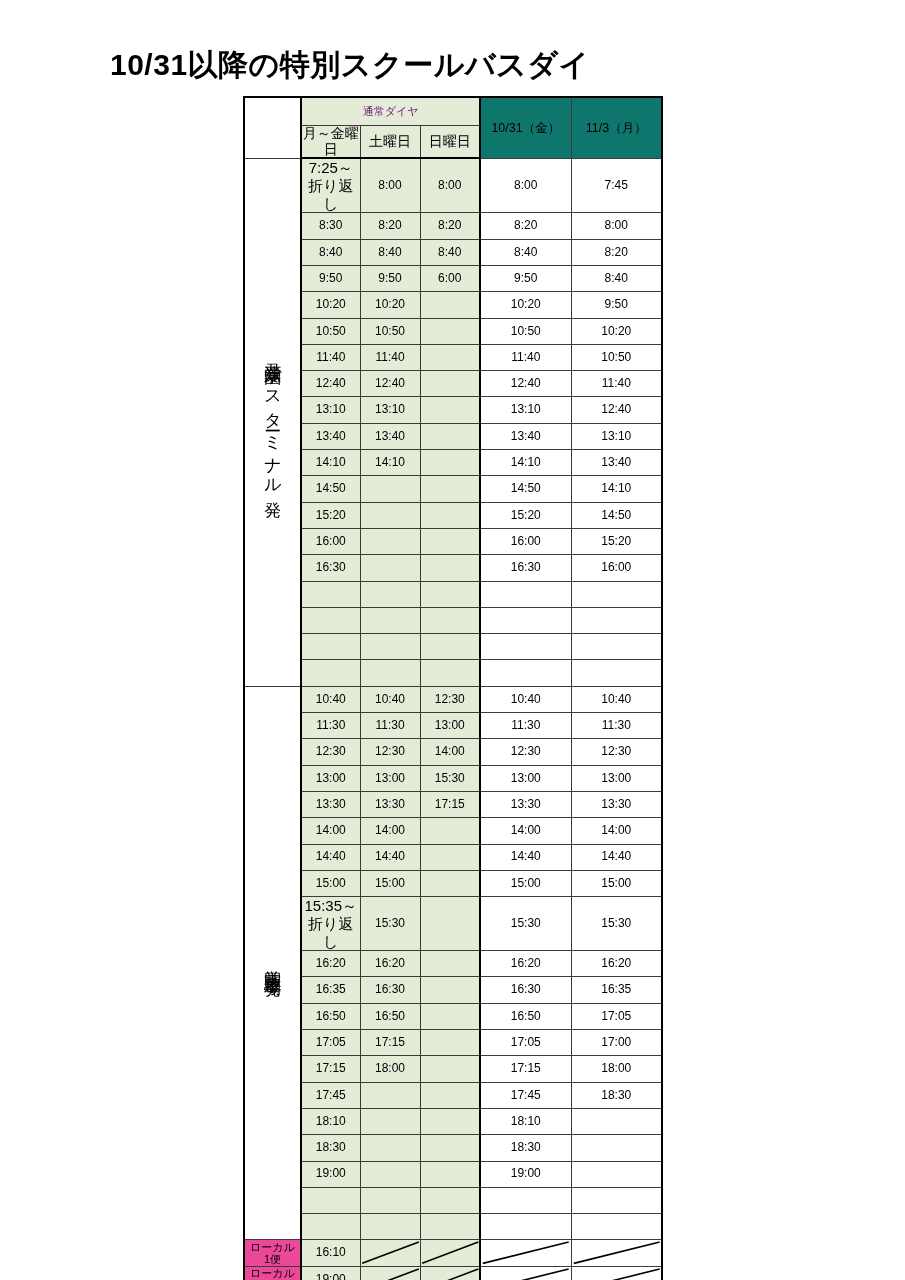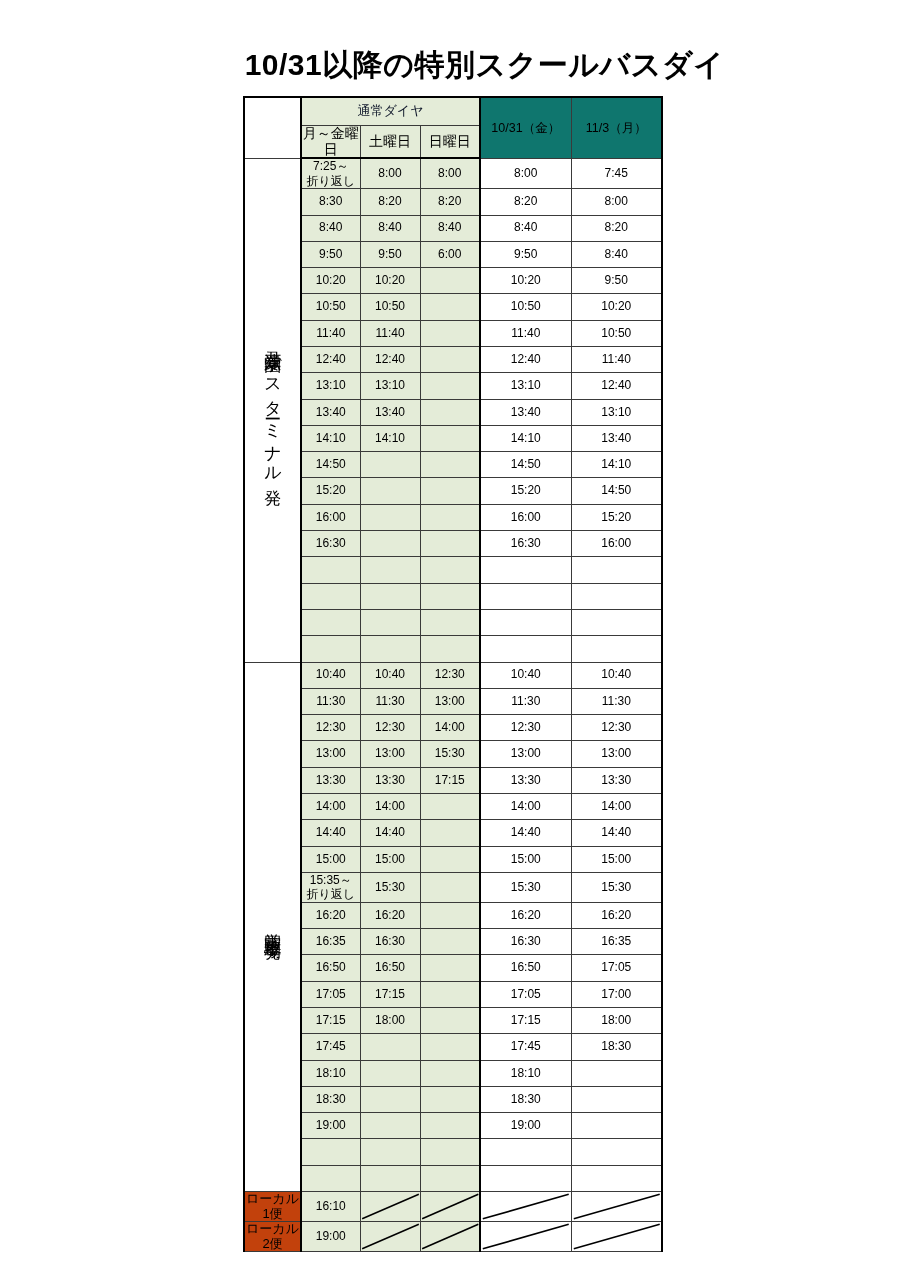--- a/index.html
+++ b/index.html
@@ -14,26 +14,25 @@
     color: #000000;
     position: relative;
     overflow: hidden;
   }
 
   .page-title {
     position: absolute;
     left: 0;
     top: 45px;
     width: 905px;
-    text-align: center;
     font-size: 30px;
     font-weight: bold;
     letter-spacing: 0.5px;
     white-space: nowrap;
-    padding-left: 64px;
+    padding-left: 110px;
     box-sizing: border-box;
   }
 
   .table-wrap {
     position: absolute;
     left: 243px;
     top: 96px;
     width: 419px;
   }
 
@@ -56,43 +55,43 @@
   col.c-wd    { width: 59px; }
   col.c-sat   { width: 60px; }
   col.c-sun   { width: 60px; }
   col.c-d1    { width: 91px; }
   col.c-d2    { width: 91px; }
 
   
   .hdr-blank { background: #ffffff; }
   .hdr-normal {
     background: #e4ecd8;
-    color: #0f172a;
+    color: #701a75;
     font-weight: bold;
-    font-size: 13px;
+    font-size: 11px;
     height: 27px;
   }
   .hdr-sub {
     background: #e4ecd8;
     font-size: 14px;
     height: 27px;
   }
   .hdr-date {
     background: #0f766e;
     font-size: 12.5px;
     font-weight: bold;
     height: 54px;
   }
 
   
   .green { background: #e4ecd8; }
   .white { background: #ffffff; }
   td.row-cell { height: 25.3px; font-size: 12px; }
 
-  .two-line { font-size: 12px; line-height: 1.18; }
+  .two-line { font-size: 15px; line-height: 1.18; }
 
   
   td.vlabel {
     background: #ffffff;
     font-size: 17px;
     font-weight: bold;
     letter-spacing: 2px;
     padding: 0;
   }
   td.vlabel .vtext {
@@ -107,21 +106,21 @@
   
   .sect-top td { border-top: 2.5px solid #000; }
   .sect-bottom td { border-bottom: 2.5px solid #000; }
   .outer-left { border-left: 2.5px solid #000 !important; }
   .outer-right { border-right: 2.5px solid #000 !important; margin-left: 39px; }
   .thick-l { border-left: 2.5px solid #000 !important; }
   .hdr-bottom { border-bottom: 2.5px solid #000 !important; }
   .hdr-top { border-top: 2.5px solid #000 !important; }
 
   
-  .local-label { font-size: 13px; line-height: 1.15; background:#c2410c; height: 25.3px;}
+  .local-label { font-size: 11px; line-height: 1.15; background:#ec4899; height: 25.3px;}
   .slash {
     position: relative;
     overflow: hidden;
   }
   .slash svg {
     position: absolute;
     left: 0; top: 0;
     width: 100%; height: 100%;
     display: block;
   }

